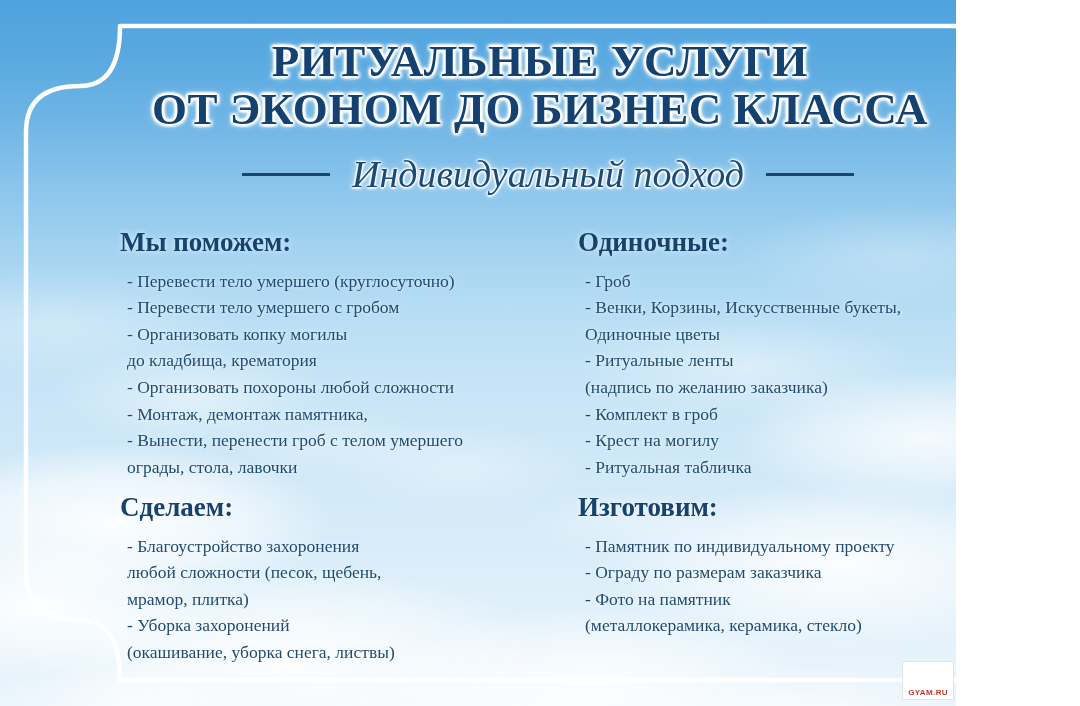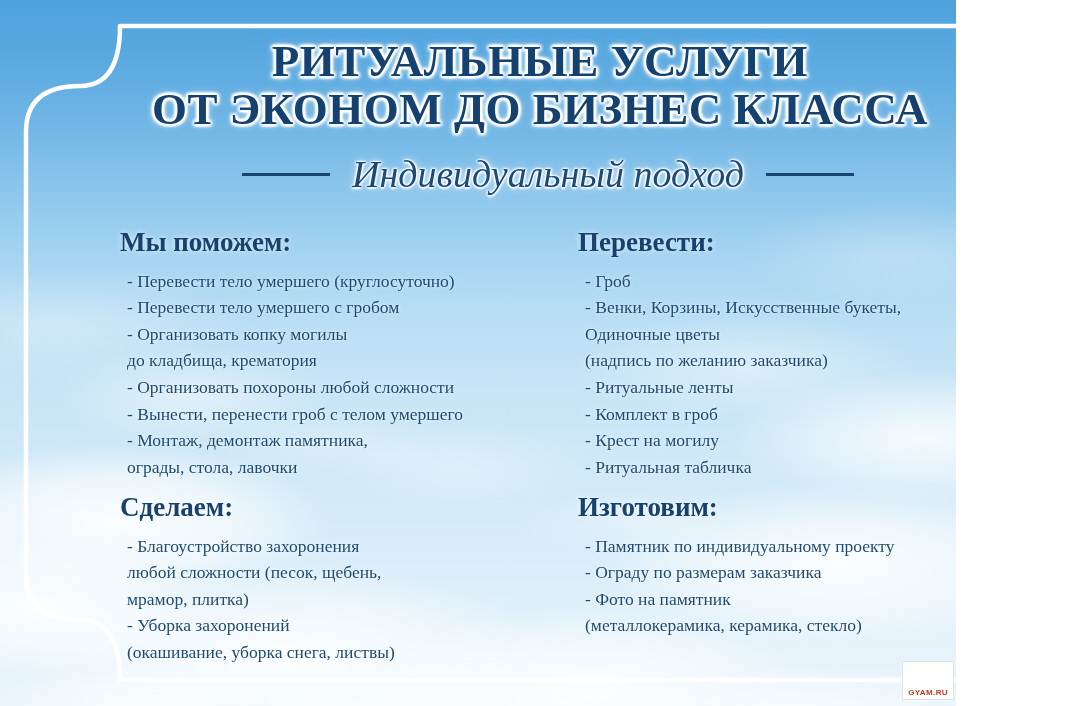--- a/index.html
+++ b/index.html
@@ -228,34 +228,34 @@
     <div class="columns">
 
       <div class="col col-left row-top">
         <h2 class="sec-title">Мы поможем:</h2>
         <ul class="sec-list">
           <li>- Перевести тело умершего (круглосуточно)</li>
           <li>- Перевести тело умершего с гробом</li>
           <li>- Организовать копку могилы</li>
           <li>до кладбища, крематория</li>
           <li>- Организовать похороны любой сложности</li>
+          <li>- Монтаж, демонтаж памятника,</li>
           <li>- Вынести, перенести гроб с телом умершего</li>
-          <li>- Монтаж, демонтаж памятника,</li>
           <li>ограды, стола, лавочки</li>
         </ul>
       </div>
 
       <div class="col col-right row-top">
-        <h2 class="sec-title">Перевести:</h2>
+        <h2 class="sec-title">Одиночные:</h2>
         <ul class="sec-list">
           <li>- Гроб</li>
           <li>- Венки, Корзины, Искусственные букеты,</li>
           <li>Одиночные цветы</li>
+          <li>- Ритуальные ленты</li>
           <li>(надпись по желанию заказчика)</li>
-          <li>- Ритуальные ленты</li>
           <li>- Комплект в гроб</li>
           <li>- Крест на могилу</li>
           <li>- Ритуальная табличка</li>
         </ul>
       </div>
 
       <div class="col col-left row-bottom">
         <h2 class="sec-title">Сделаем:</h2>
         <ul class="sec-list">
           <li>- Благоустройство захоронения</li>

